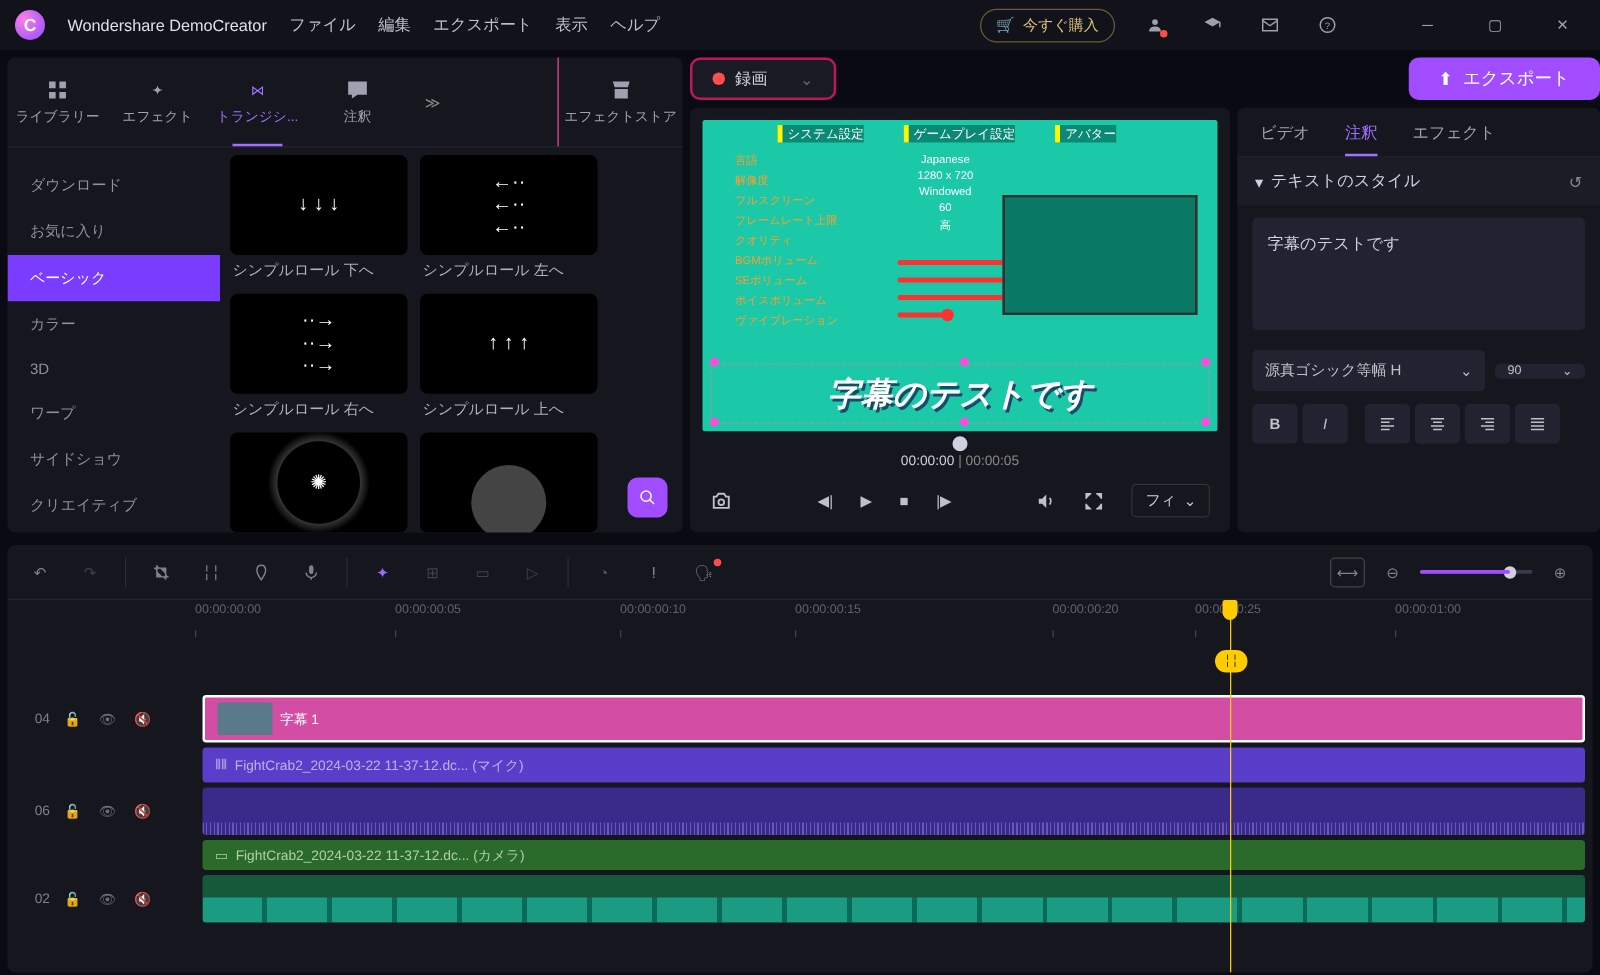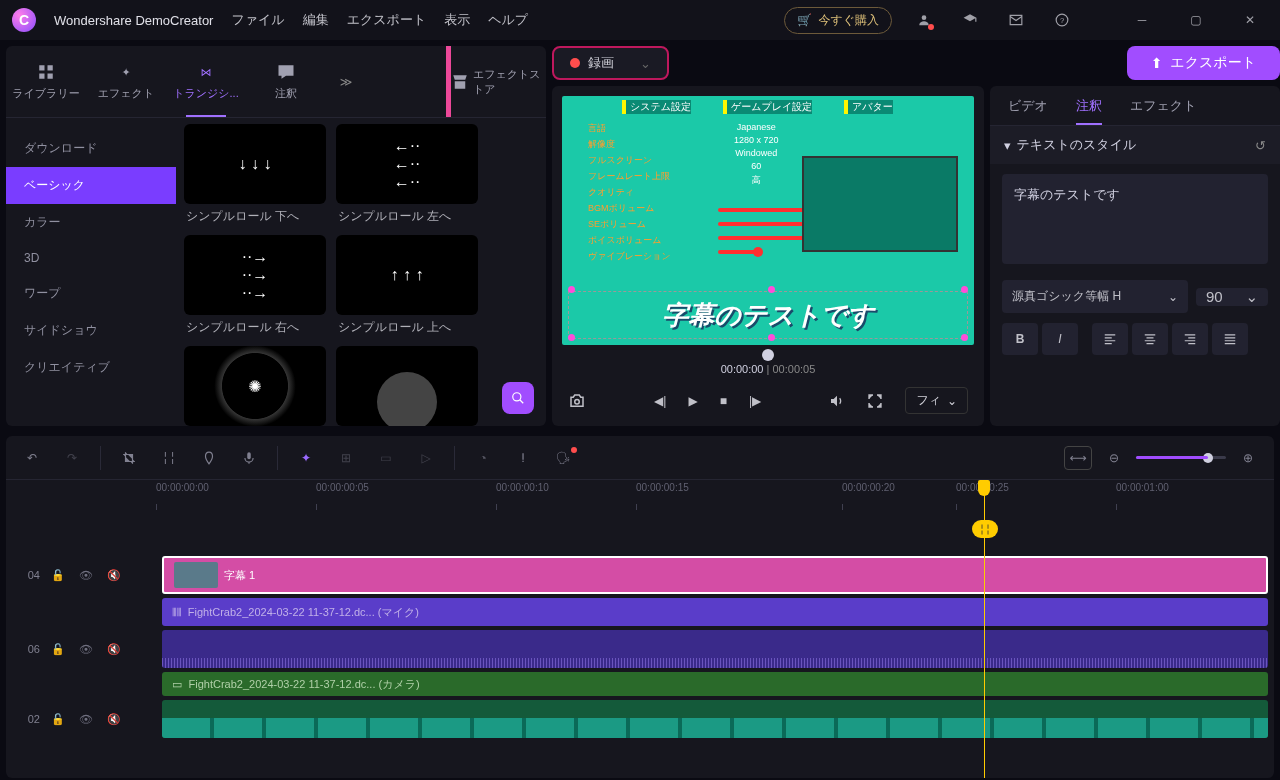--- a/index.html
+++ b/index.html
@@ -15,21 +15,21 @@
 .avatar-dot { position: relative; }
 .avatar-dot::after { content:''; position:absolute; bottom:4px; right:4px; width:6px; height:6px; background:#ff4d4d; border-radius:50%; }
 
 .main { display: flex; height: 392px; }
 .left-panel { width: 540px; display: flex; flex-direction: column; background: #16161e; border-radius: 6px; margin: 6px; }
 .tabs { display: flex; align-items: center; height: 72px; border-bottom: 1px solid #252532; }
 .tab { flex: 0 0 80px; display: flex; flex-direction: column; align-items: center; justify-content: center; gap: 4px; height: 100%; color: #a0a0b0; font-size: 11px; cursor: pointer; }
 .tab.active { color: #a070ff; position: relative; }
 .tab.active::after { content:''; position:absolute; bottom:0; left:25%; right:25%; height:2px; background:#a070ff; }
 .tab-more { width: 40px; display: flex; align-items: center; justify-content: center; color: #888; cursor: pointer; }
-.tab-store { flex: 0 0 100px; margin-left: auto; border-left: 5px solid #ec4899; display: flex; flex-direction: row; align-items: center; justify-content: center; color: #a0a0b0; gap: 4px; font-size: 11px; }
+.tab-store { flex: 0 0 100px; margin-left: auto; border-left: 1px solid #ec4899; display: flex; flex-direction: column; align-items: center; justify-content: center; color: #a0a0b0; gap: 4px; font-size: 11px; }
 .tab-ico { width: 20px; height: 20px; display: flex; align-items: center; justify-content: center; }
 
 .left-body { display: flex; flex: 1; overflow: hidden; }
 .side-cat { width: 170px; padding: 12px 0; }
 .cat-item { padding: 10px 18px; color: #9090a0; font-size: 12px; cursor: pointer; }
 .cat-item.active { background: #7a3dff; color: #fff; border-radius: 0; }
 .trans-grid { flex: 1; padding: 6px 8px; display: flex; flex-direction: column; gap: 0; overflow: hidden; position: relative; }
 .trans-row { display: flex; gap: 10px; }
 .trans-item { width: 142px; }
 .trans-thumb { width: 142px; height: 80px; background: #000; border-radius: 6px; display: flex; align-items: center; justify-content: center; color: #fff; font-size: 16px; gap: 6px; }
@@ -69,21 +69,21 @@
 .right-panel { width: 290px; background: #16161e; border-radius: 6px; display: flex; flex-direction: column; }
 .rp-tabs { display: flex; height: 40px; align-items: center; gap: 28px; padding: 0 18px; border-bottom: 1px solid #252532; }
 .rp-tab { color: #a0a0b0; font-size: 13px; cursor: pointer; height: 100%; display: flex; align-items: center; }
 .rp-tab.active { color: #a070ff; position: relative; }
 .rp-tab.active::after { content:''; position:absolute; bottom:0; left:0; right:0; height:2px; background:#a070ff; }
 .rp-sec-hdr { display: flex; align-items: center; padding: 10px 14px; background: #1c1c26; gap: 6px; font-size: 13px; color: #d0d0e0; }
 .rp-reset { margin-left: auto; color: #888; cursor: pointer; }
 .rp-textbox { margin: 10px 12px; background: #222230; border-radius: 4px; padding: 12px; min-height: 90px; color: #d0d0e0; font-size: 13px; }
 .rp-row { display: flex; gap: 8px; padding: 6px 12px; align-items: center; }
 .rp-select { flex: 1; background: #222230; border-radius: 4px; padding: 8px 10px; display: flex; align-items: center; justify-content: space-between; color: #c0c0c8; font-size: 12px; cursor: pointer; }
-.rp-size { width: 72px; background: #222230; border-radius: 4px; padding: 0 10px; display: flex; align-items: center; justify-content: space-between; color: #c0c0c8; font-size: 15px; cursor: pointer; }
+.rp-size { width: 72px; background: #222230; border-radius: 4px; padding: 0 10px; display: flex; align-items: center; justify-content: space-between; color: #c0c0c8; font-size: 10px; cursor: pointer; }
 .rp-fmt { display: flex; gap: 4px; padding: 4px 12px; }
 .rp-fbtn { width: 36px; height: 32px; background: #222230; border-radius: 4px; display: flex; align-items: center; justify-content: center; color: #c0c0c8; cursor: pointer; }
 
 
 .timeline-wrap { height: 342px; background: #16161e; margin: 4px 6px 6px; border-radius: 6px; display: flex; flex-direction: column; }
 .tl-toolbar { height: 44px; display: flex; align-items: center; gap: 16px; padding: 0 14px; border-bottom: 1px solid #252532; }
 .tl-tbtn { color: #808090; cursor: pointer; display: flex; align-items: center; justify-content: center; width: 24px; height: 24px; }
 .tl-sep { width: 1px; height: 24px; background: #2a2a38; }
 .tl-zoom { margin-left: auto; display: flex; align-items: center; gap: 10px; }
 .tl-zslider { width: 90px; height: 3px; background: #3a3a4a; border-radius: 2px; position: relative; }
@@ -193,20 +193,21 @@
             <svg class="tiny-svg" viewBox="0 0 24 24">
               <path d="M3 3h18l-2 6H5zM5 11h14v10H5z"></path>
             </svg>
           </span>
           <span>エフェクトストア</span>
         </div>
     </div>
     <div class="left-body">
       <div class="side-cat">
         <div class="cat-item">ダウンロード</div>
+        <div class="cat-item">お気に入り</div>
         <div class="cat-item active">ベーシック</div>
         <div class="cat-item">カラー</div>
         <div class="cat-item">3D</div>
         <div class="cat-item">ワープ</div>
         <div class="cat-item">サイドショウ</div>
         <div class="cat-item">クリエイティブ</div>
       </div>
       <div class="trans-grid">
         <div class="trans-row">
           <div class="trans-item">

